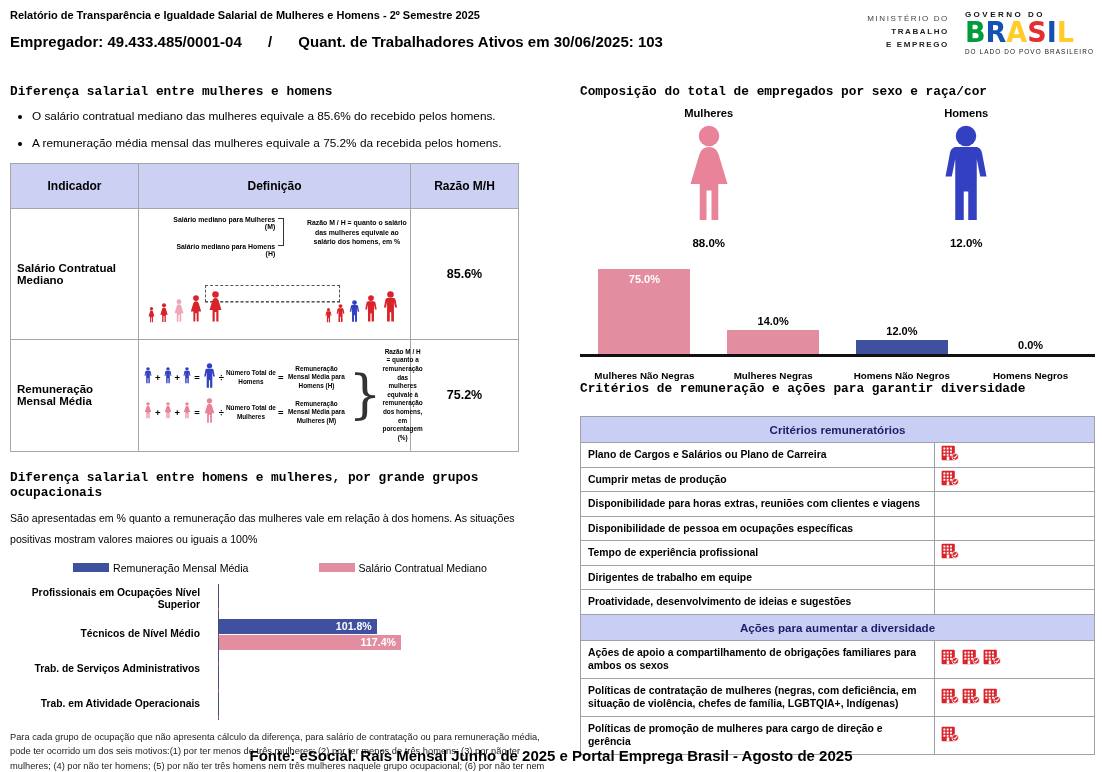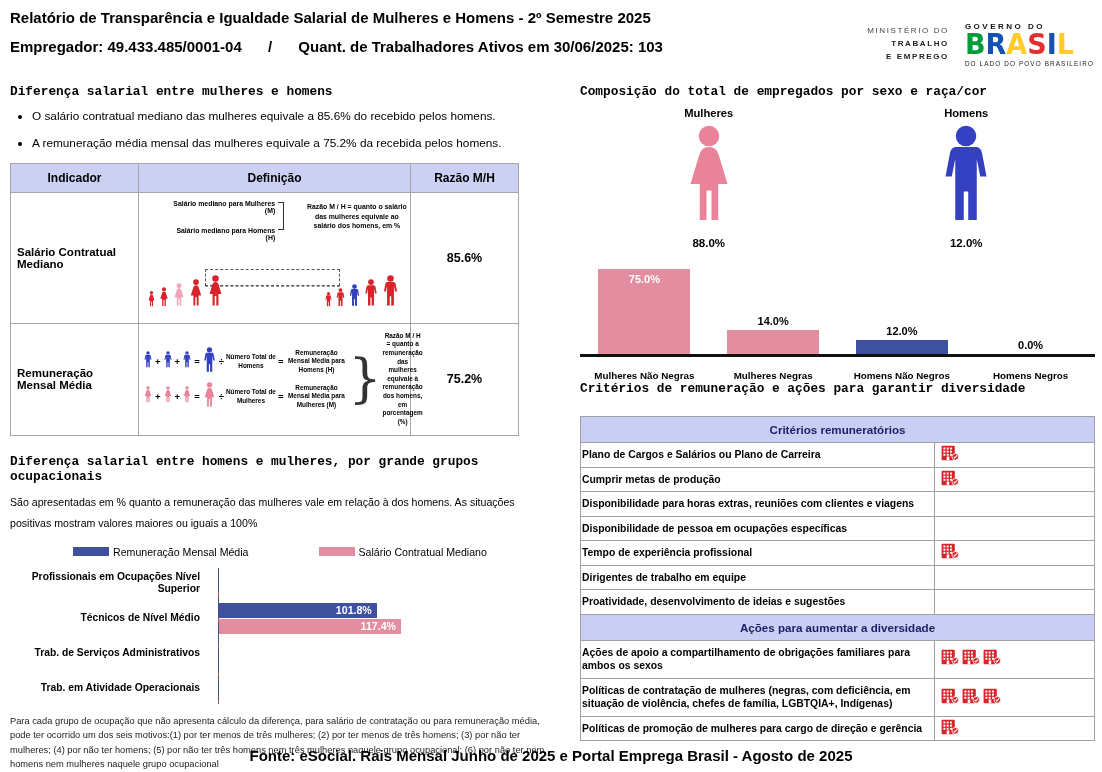--- a/index.html
+++ b/index.html
@@ -2,45 +2,45 @@
 <html><head>
 <meta charset="utf-8">
 <style>
   * { margin:0; padding:0; box-sizing:border-box; }
   html,body { background:#fff; }
   body { font-family:"Liberation Sans", sans-serif; color:#000; }
   .page { position:relative; width:1102px; height:772px; background:#fff; overflow:hidden; }
 
   
   .header { position:absolute; left:10px; top:6px; width:1084px; display:flex; justify-content:space-between; }
-  .title-block h1 { font-size:15px; font-weight:bold; margin:3px 0 12px; }
+  .title-block h1 { font-size:11px; font-weight:bold; margin:3px 0 12px; }
   .subtitle { font-size:15px; font-weight:bold; }
   .subtitle .sep { margin:0 22px; }
-  .logos { display:flex; gap:16px; align-items:center; margin-top:16px; }
+  .logos { display:flex; gap:16px; align-items:center; margin-top:4px; }
   .ministry { text-align:right; font-size:8px; letter-spacing:1.6px; line-height:1.6; color:#444; }
   .ministry .b { font-weight:bold; color:#222; }
   .gov { text-align:left; }
   .gov-top { font-size:8px; font-weight:bold; letter-spacing:2.5px; color:#111; }
   .gov-name { font-size:27px; font-weight:bold; letter-spacing:0px; line-height:1; font-family:"DejaVu Sans", sans-serif; }
   .gov-name span { display:inline-block; transform:scaleY(1.05); }
   .gov-bottom { font-size:6.4px; letter-spacing:1.1px; color:#222; margin-top:2px; }
 
   
   .left-col  { position:absolute; left:10px;  top:84px; width:540px; }
   .right-col { position:absolute; left:580px; top:84px; width:515px; }
   h2.section { font-size:12.8px; font-weight:bold; margin:0 0 6px;font-family:Liberation Mono, monospace; }
 
   
   ul.bullets { margin:10px 0 10px 22px; font-size:11.8px; }
   ul.bullets li { margin-bottom:13px; }
 
   
   table.ind { border-collapse:collapse; width:508px; table-layout:fixed; }
   table.ind th, table.ind td { border:1px solid #a6a6a6; }
-  table.ind thead th { background:#ccd0f2; font-size:12px; padding:7px 4px; font-weight:bold; }
+  table.ind thead th { background:#ccd0f2; font-size:12px; padding:15px 4px; font-weight:bold; }
   td.ind-label { font-size:11.5px; font-weight:bold; padding:6px; vertical-align:middle; }
   td.ind-ratio { font-size:12.5px; font-weight:bold; text-align:center; vertical-align:middle; }
   td.ind-def { padding:4px 2px; vertical-align:top; }
 
   .def-top { display:flex; padding:4px 0 0 30px; }
   .def-lbls { font-size:6.9px; font-weight:bold; text-align:right; line-height:1; }
   .def-lbls div { margin-bottom:13px; }
   .bracket { width:6px; height:28px; border:1px solid #333; border-left:none; margin:1px 0 0 3px; }
   .def-note { font-size:6.9px; font-weight:bold; text-align:center; width:112px; margin-left:22px; line-height:1.4; margin-top:1px; }
   .def-figs { position:relative; height:62px; margin-top:2px; }
@@ -82,21 +82,21 @@
   .comp-slot { width:25%; display:flex; justify-content:center; align-items:flex-end; height:100%; }
   .comp-bar { width:92px; position:relative; }
   .comp-val-in { position:absolute; top:4px; width:100%; text-align:center; color:#fff; font-weight:bold; font-size:11px; }
   .comp-val-above { position:absolute; bottom:100%; margin-bottom:3px; width:100%; text-align:center; font-weight:bold; font-size:11px; }
   .comp-cats { display:flex; margin-top:13px; }
   .comp-cat { width:25%; text-align:center; font-size:9.8px; font-weight:bold; }
 
   
   .crit-title { margin-top:17px; }
   table.crit { width:100%; border-collapse:collapse; margin-top:20px; }
-  table.crit td { border:1px solid #a0a0a8; padding:5px 1px; font-size:10.4px; font-weight:bold; line-height:1.3; }
+  table.crit td { border:1px solid #a0a0a8; padding:5px 7px; font-size:10.4px; font-weight:bold; line-height:1.3; }
   table.crit td.crit-icons { width:160px; padding:2px 6px; }
   table.crit tr.crit-header td { background:#c9cef5; text-align:center; color:#1d1d66; font-size:11.6px; padding:5px; }
   .bicon { display:inline-block; margin-right:3px; vertical-align:middle; }
 
   .footer { position:absolute; left:0; right:0; bottom:8px; text-align:center; font-size:15px; font-weight:bold; }
 </style>
 </head>
 <body>
 
 <div class="page">

